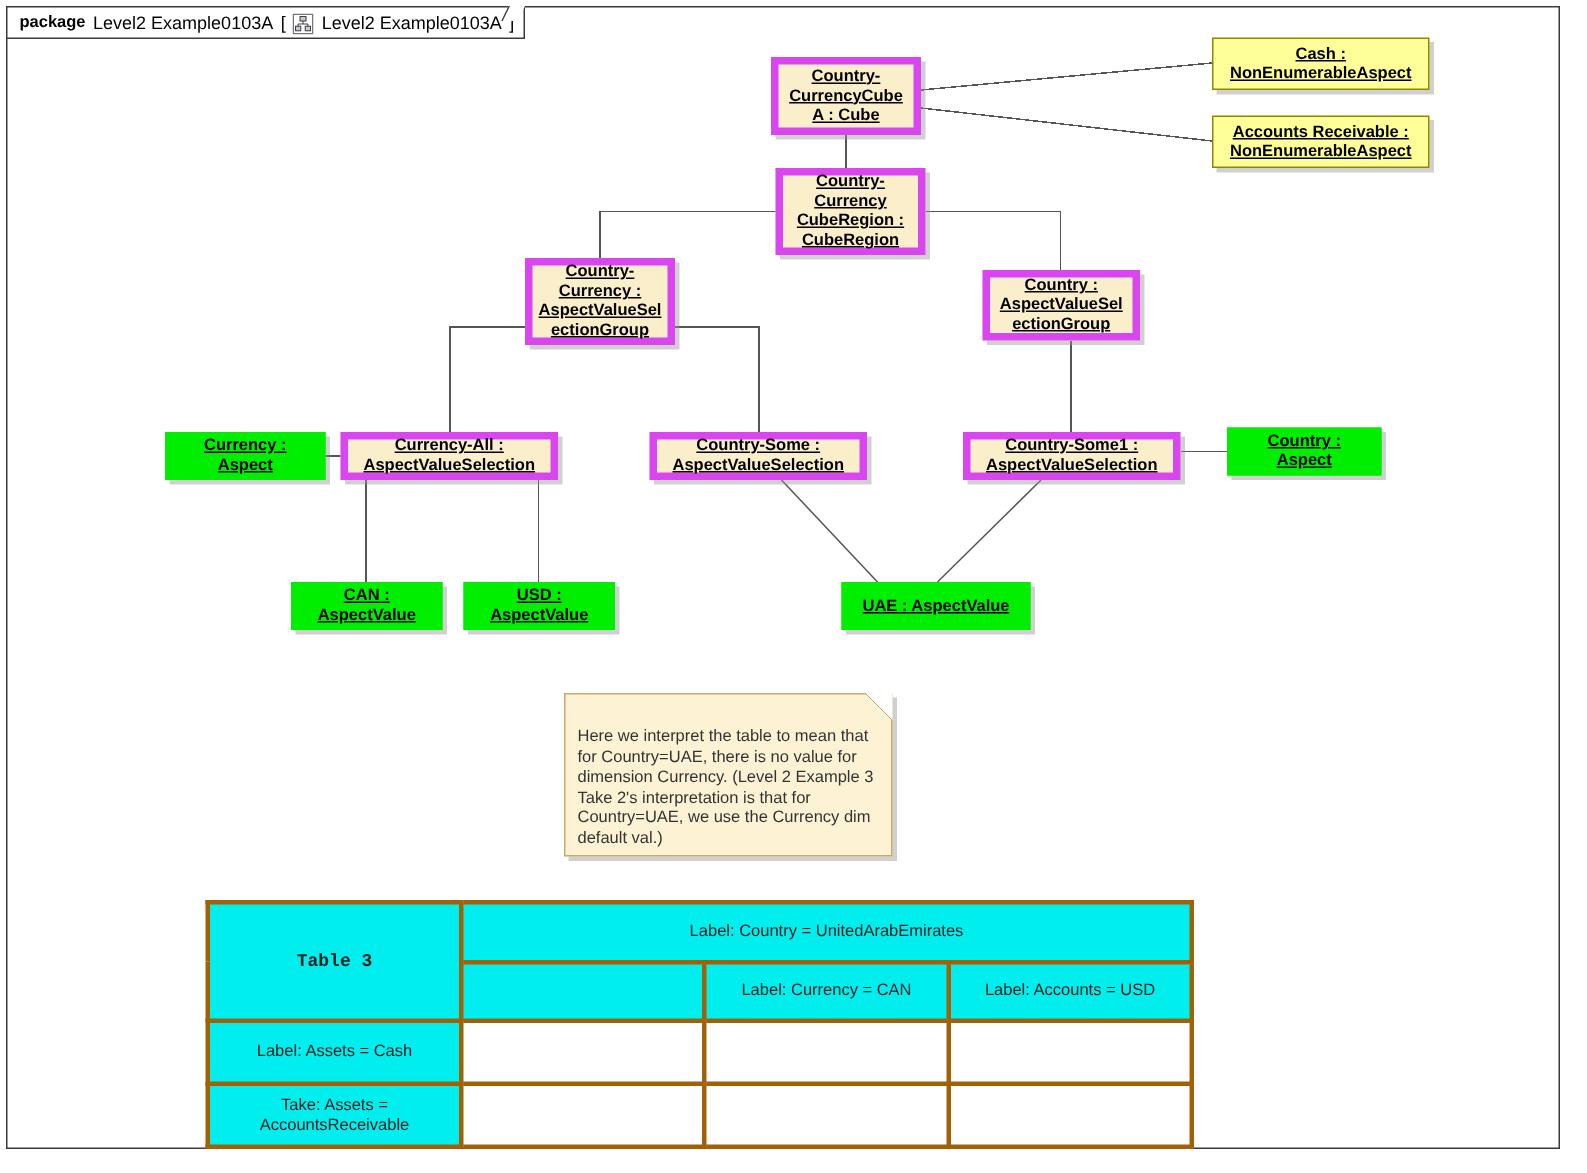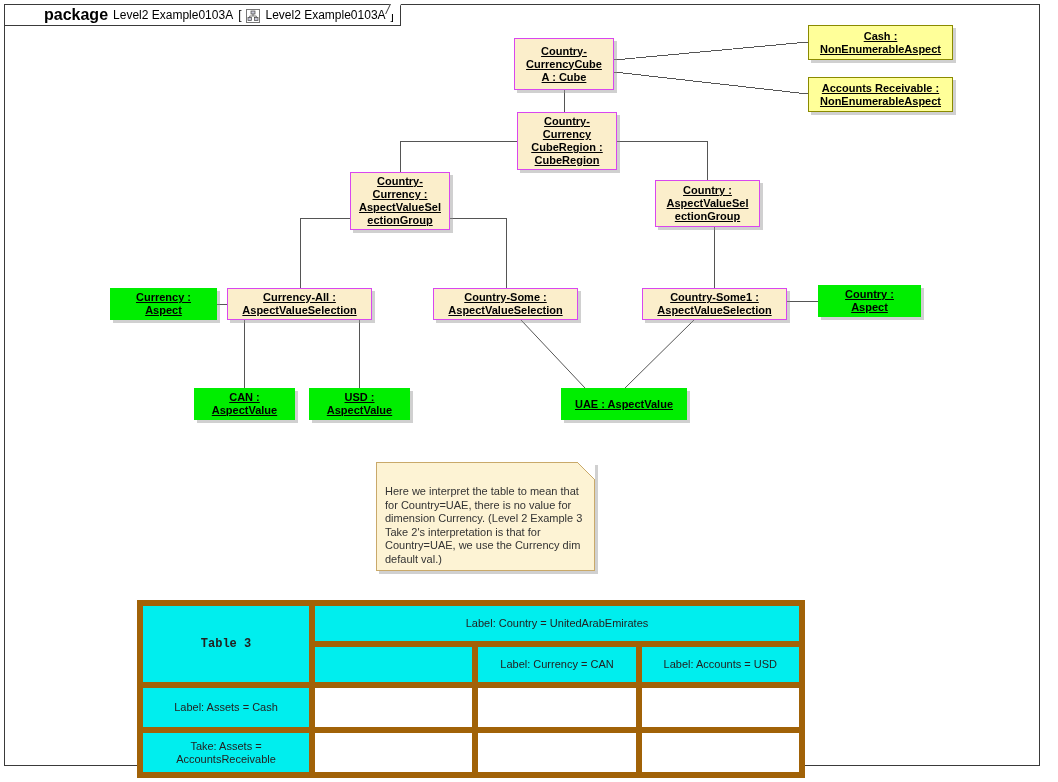--- a/index.html
+++ b/index.html
@@ -6,35 +6,35 @@
   body{font-family:"Liberation Sans", sans-serif;}
   #root{position:relative;width:1058px;height:782px;overflow:hidden;background:#ffffff;}
 
   
   .frame{position:absolute;left:4px;top:4px;width:1036px;height:762px;
          border:1px solid #3a3a3a;background:#ffffff;box-sizing:border-box;}
   .pkg-tab{position:absolute;left:4px;top:4px;height:22px;
            border:1px solid #3a3a3a;background:#ffffff;box-sizing:border-box;
            display:flex;align-items:center;padding:0 6px 0 8px;gap:5px;
            font-size:12px;color:#000;z-index:6;}
-  .pkg-tab .kw{font-weight:bold;font-size:16px;margin-left:31px;}
+  .pkg-tab .kw{font-weight:bold;font-size:11px;}
   .pkg-tab .nm{font-size:12px;}
   .pkg-tab .brk{font-size:12px;}
   .pkg-icon{width:14px;height:14px;display:inline-block;position:relative;top:1px;}
   .tab-fold{position:absolute;right:-1px;top:-1px;width:10px;height:10px;
             background:#ffffff;border-left:1px solid #3a3a3a;transform:skewX(-26deg);
             transform-origin:top left;}
 
   
   .node{position:absolute;box-sizing:border-box;display:flex;align-items:center;
         justify-content:center;text-align:center;z-index:4;}
   .node .lbl{font-weight:bold;font-size:11px;line-height:13px;color:#000;
              text-decoration:underline;text-underline-offset:1px;white-space:pre-line;
              padding:0 3px;}
-  .node.cream{background:#fbeecb;border:1px solid #d946ef;
+  .node.cream{background:#fbeecb;border:5px solid #d946ef;
               box-shadow:3px 3px 0 rgba(150,150,150,.45);}
   .node.yellow{background:#ffff99;border:1px solid #8a8a00;
                box-shadow:3px 3px 0 rgba(150,150,150,.45);}
   .node.green{background:#00ee00;border:1px solid #00ee00;
               box-shadow:3px 3px 0 rgba(150,150,150,.45);}
   .node.green .lbl{color:#000;}
 
   
   #edges{position:absolute;left:0;top:0;width:1058px;height:782px;z-index:2;
          pointer-events:none;}
@@ -44,21 +44,21 @@
   
   .note{position:absolute;box-sizing:border-box;background:#fdf3d4;
         border:1px solid #c9a96a;box-shadow:3px 3px 0 rgba(150,150,150,.45);
         font-size:11px;line-height:13.5px;color:#333;padding:22px 8px 22px 8px;z-index:4;}
   .note .foldline{position:absolute;right:-1px;top:-1px;width:18px;height:18px;
               background:linear-gradient(to bottom left, #ffffff 49.6%, #c9a96a 50%, #c9a96a 51%, transparent 51.5%);}
 
   
   .tbl{position:absolute;border-collapse:collapse;z-index:4;
        font-size:11px;color:#222;table-layout:fixed;}
-  .tbl td{border:6px solid #a16207;padding:2px 4px;text-align:center;vertical-align:middle;
+  .tbl td{border:3px solid #a16207;padding:2px 4px;text-align:center;vertical-align:middle;
           line-height:13px;}
   .tbl td.cy{background:#00eeee;}
   .tbl td.wh{background:#ffffff;}
   .tbl td.title{font-weight:bold;font-size:12px;}
 </style>
 </head>
 <body>
 
 <div id="root">
 

